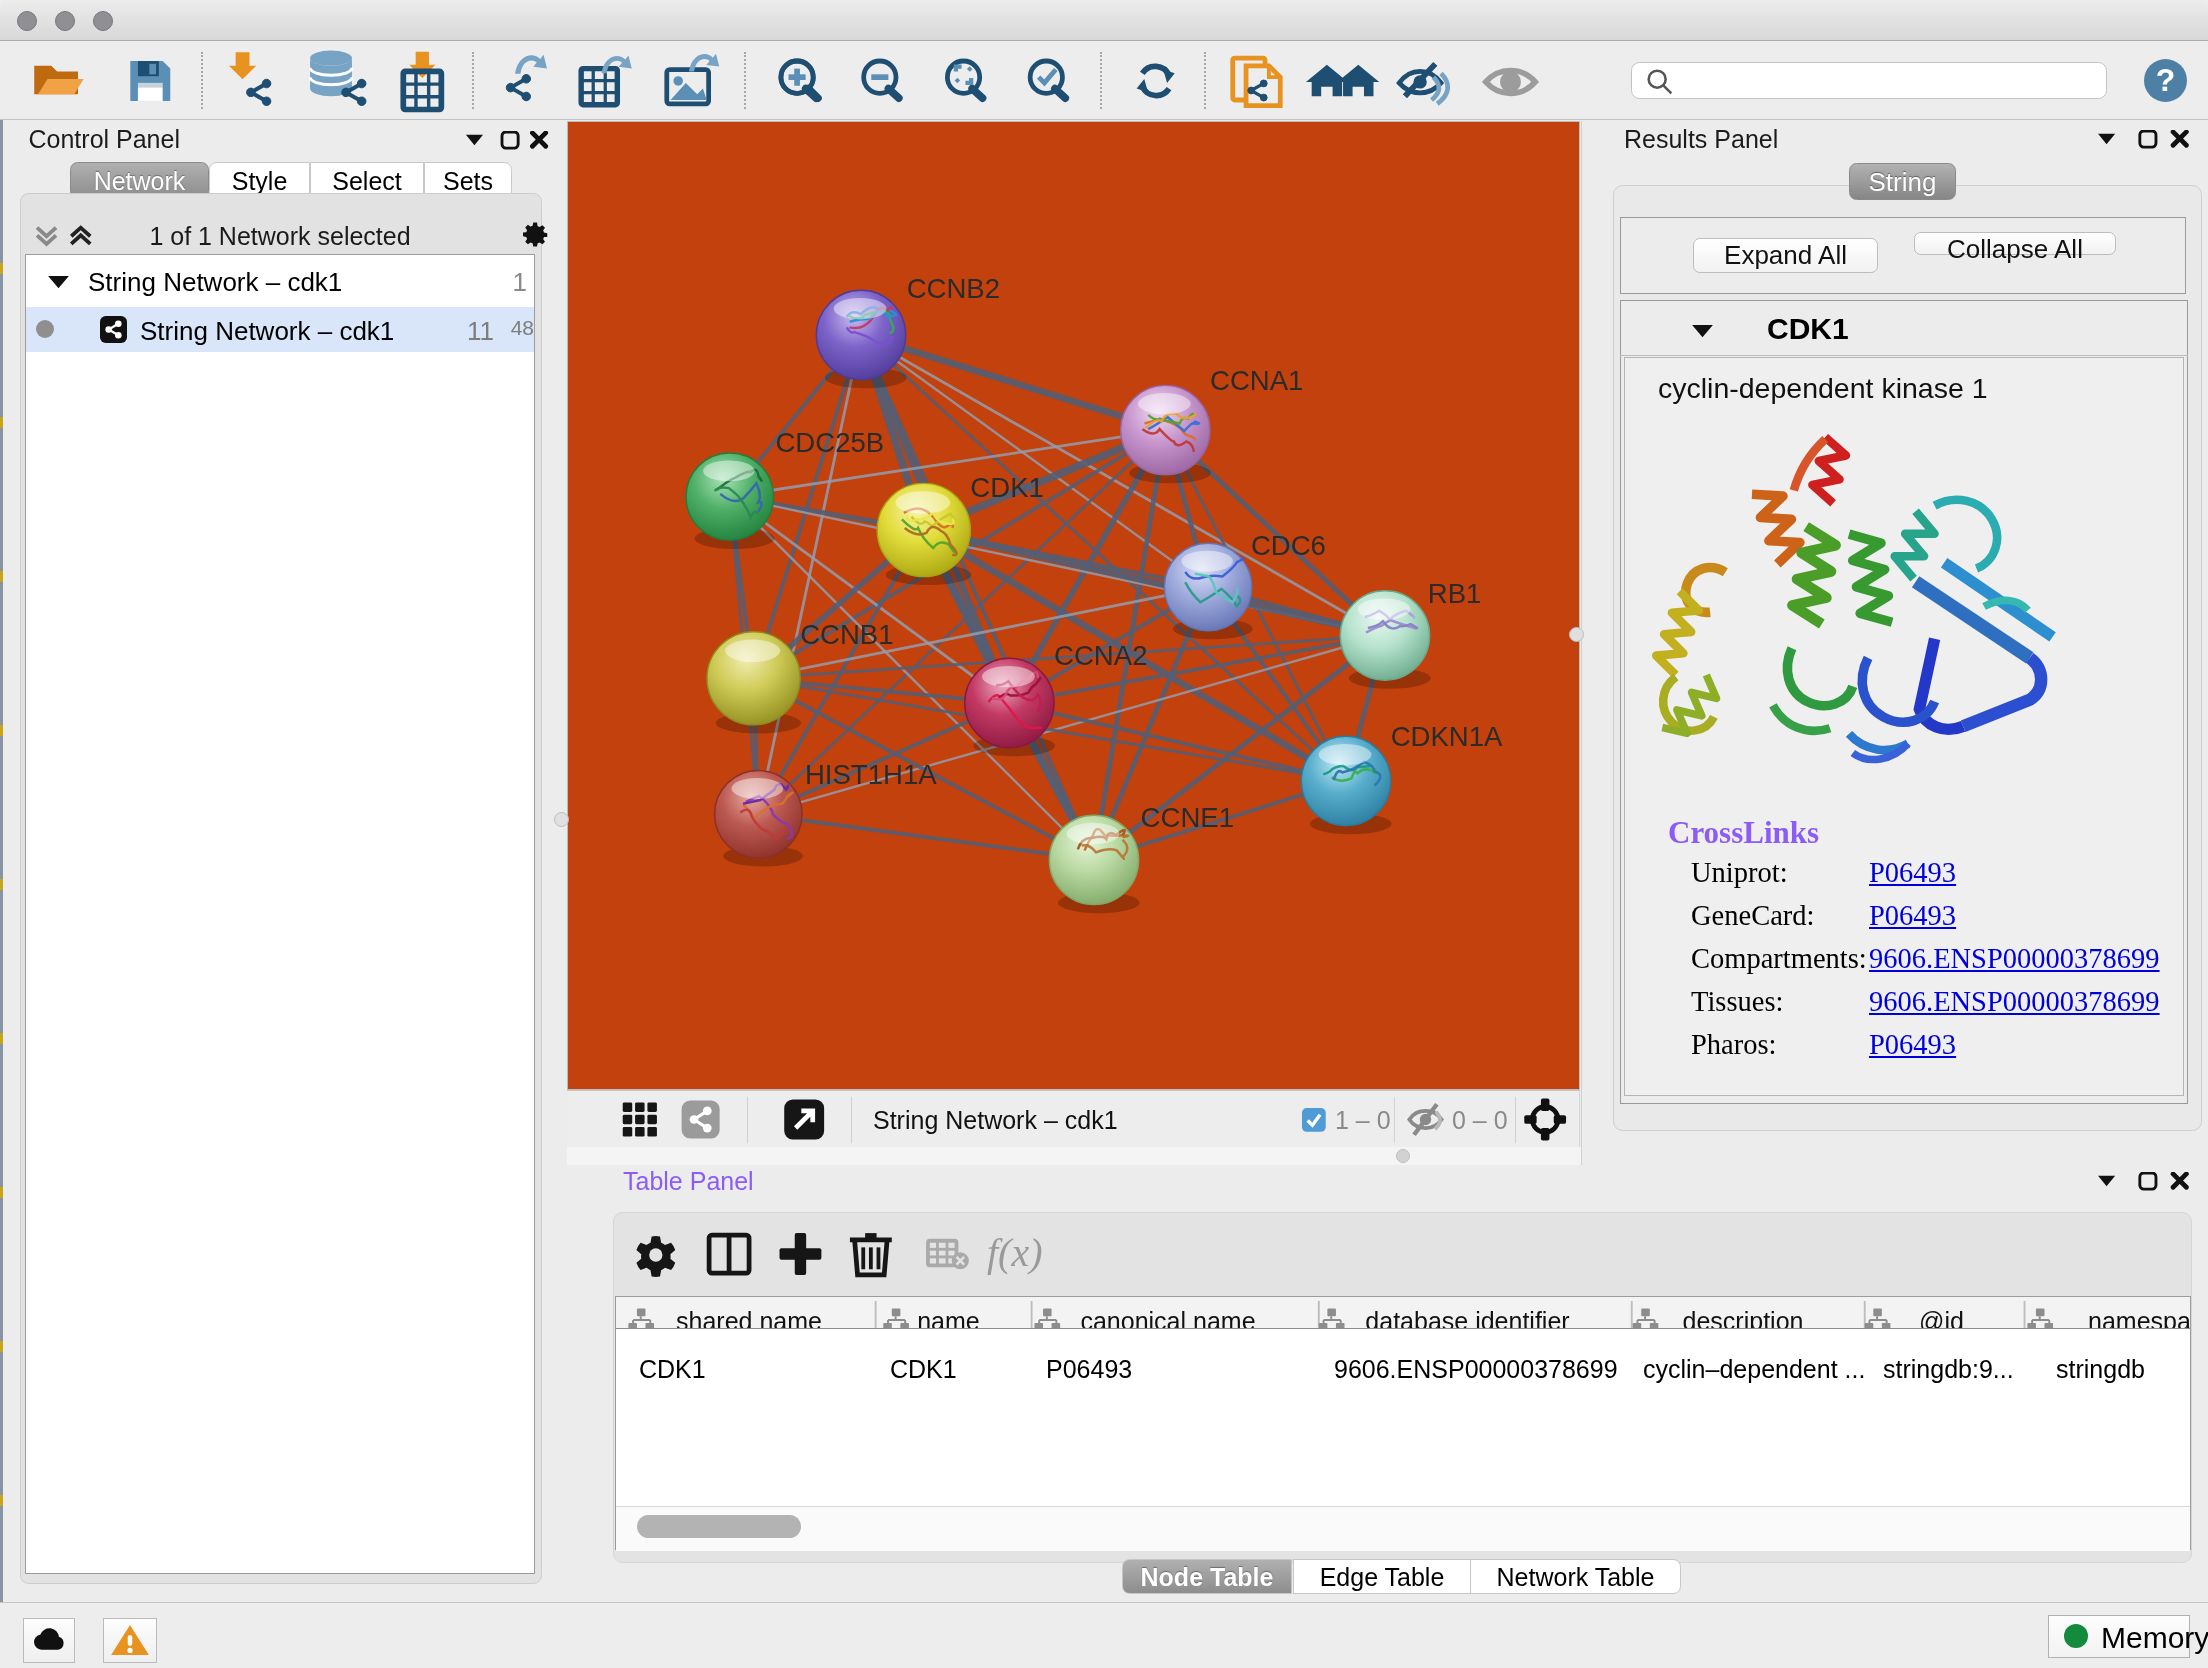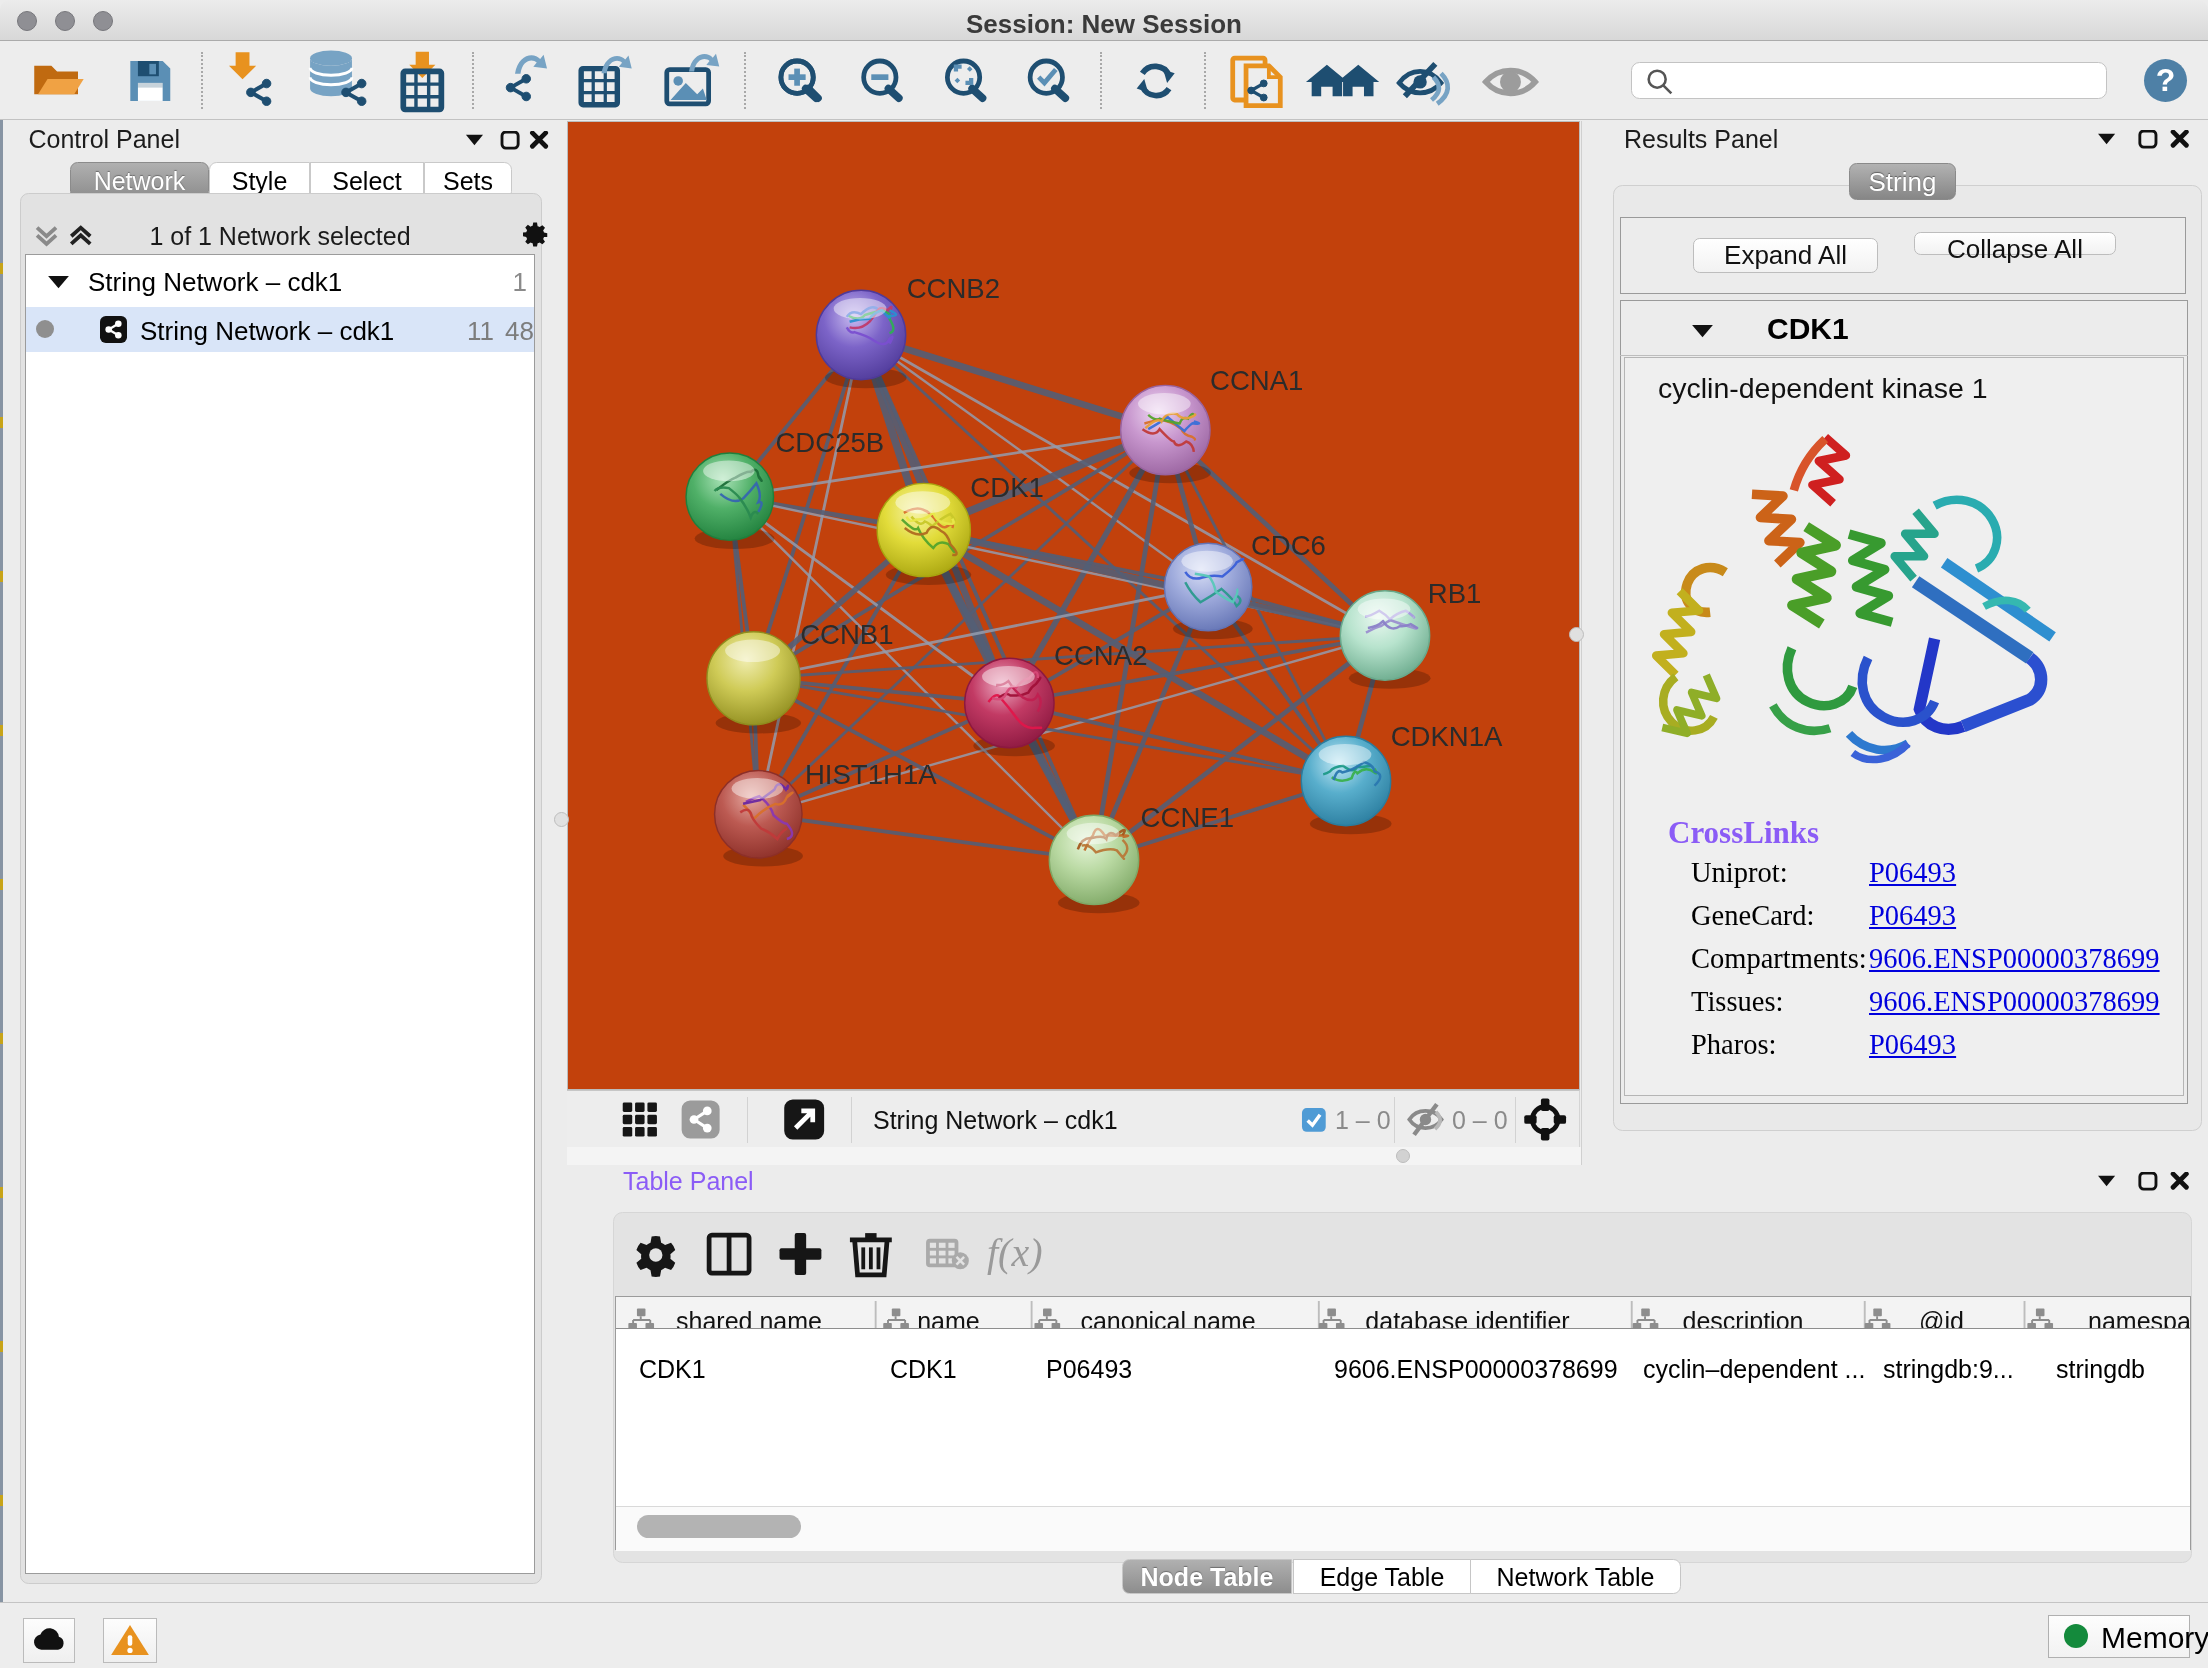--- a/index.html
+++ b/index.html
@@ -96,21 +96,20 @@
   background:linear-gradient(#fdfdfd,#f2f2f2); border:1.9px solid #b0b0b0; font-size:30px; }
 </style>
 </head>
 <body>
 <div id="win">
 
 <div id="titlebar">
   <div class="tl" style="left:17px;"></div>
   <div class="tl" style="left:55px;"></div>
   <div class="tl" style="left:93px;"></div>
-  <div id="title">Session: New Session</div>
 </div>
 
 <div id="toolbar">
   <svg class="abs" style="left:0;top:0;" width="1617" height="79" viewBox="0 0 1700 83">
 <g transform="translate(62,42)">
           <path d="M-26 -16 L-8 -16 L-2 -10 L20 -10 L20 14 L-26 14 Z" fill="#c06a10"></path>
           <path d="M-22 14 L-12 -2 L26 -2 L16 14 Z" fill="#f0a244"></path>
         </g>
 <g transform="translate(158,42)">
           <path d="M-21 -21 L13 -21 L21 -13 L21 21 L-21 21 Z" fill="#5b8fb5"></path>
@@ -268,21 +267,21 @@
     <div class="abs" style="left:9.5px;top:13.3px;width:18px;height:18px;border-radius:50%;background:#8f8f8f;"></div>
     <svg class="abs" style="left:74px;top:8.6px;" width="27" height="27" viewBox="0 0 28 28">
       <rect x="0" y="0" width="28" height="28" rx="6" fill="#111"></rect>
       <circle cx="9" cy="14" r="3.4" fill="#fff"></circle>
           <circle cx="19" cy="8" r="3.4" fill="#fff"></circle>
           <circle cx="19" cy="20" r="3.4" fill="#fff"></circle>
       <path d="M9 14 L19 8 M9 14 L19 20" stroke="#fff" stroke-width="2.4"></path>
     </svg>
     <div class="abs" style="left:114px;top:8.6px;font-size:26px;">String Network – cdk1</div>
     <div class="abs" style="left:373px;top:8.6px;width:95px;text-align:right;font-size:26px;color:#7d7d7d;">11</div>
-    <div class="abs" style="left:413px;top:8.6px;width:95px;text-align:right;font-size:26px;color:#7d7d7d;">48</div>
+    <div class="abs" style="left:413px;top:8.6px;width:95px;text-align:right;font-size:21px;color:#7d7d7d;">48</div>
   </div>
 </div>
 
 <div id="canvas">
 <svg id="graph" width="1013" height="969" viewBox="596 127 1065 1019">
 <defs>
 <radialGradient id="gCCNB2" cx="42%" cy="30%" r="75%">
             <stop offset="0%" stop-color="#c9bbf0"></stop>
             <stop offset="45%" stop-color="#7c64c8"></stop>
             <stop offset="100%" stop-color="#4f3a99"></stop>

